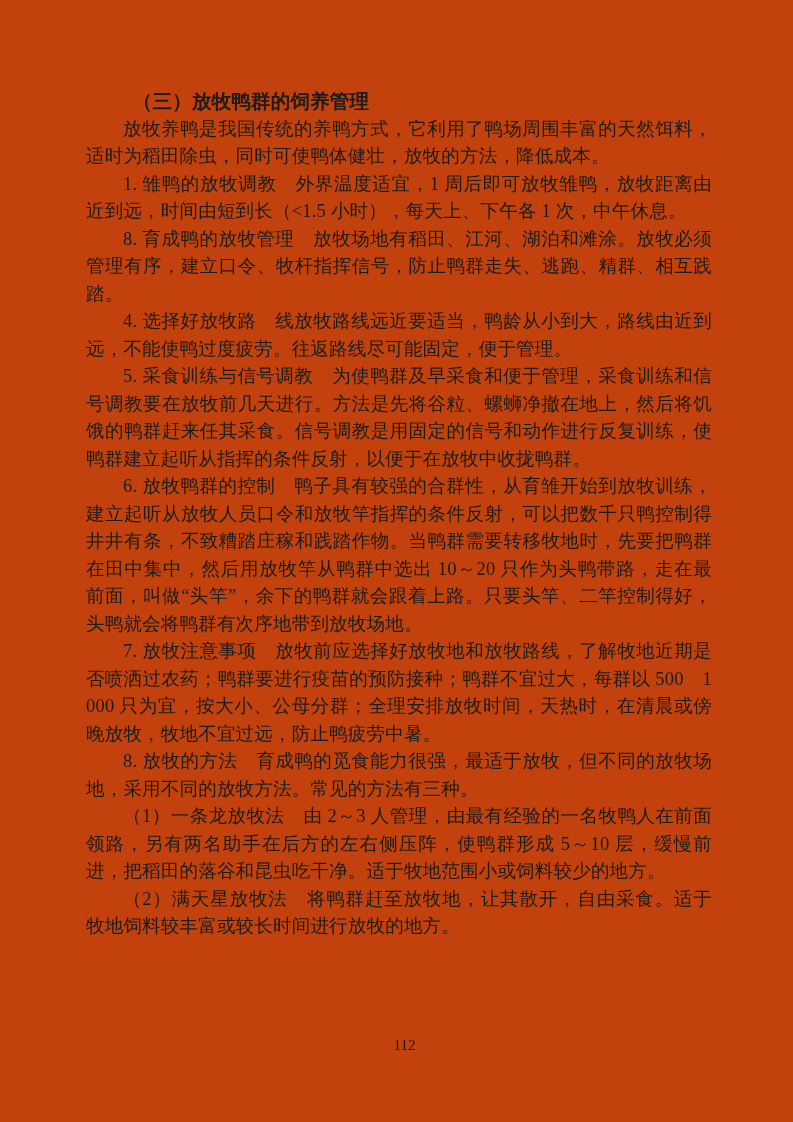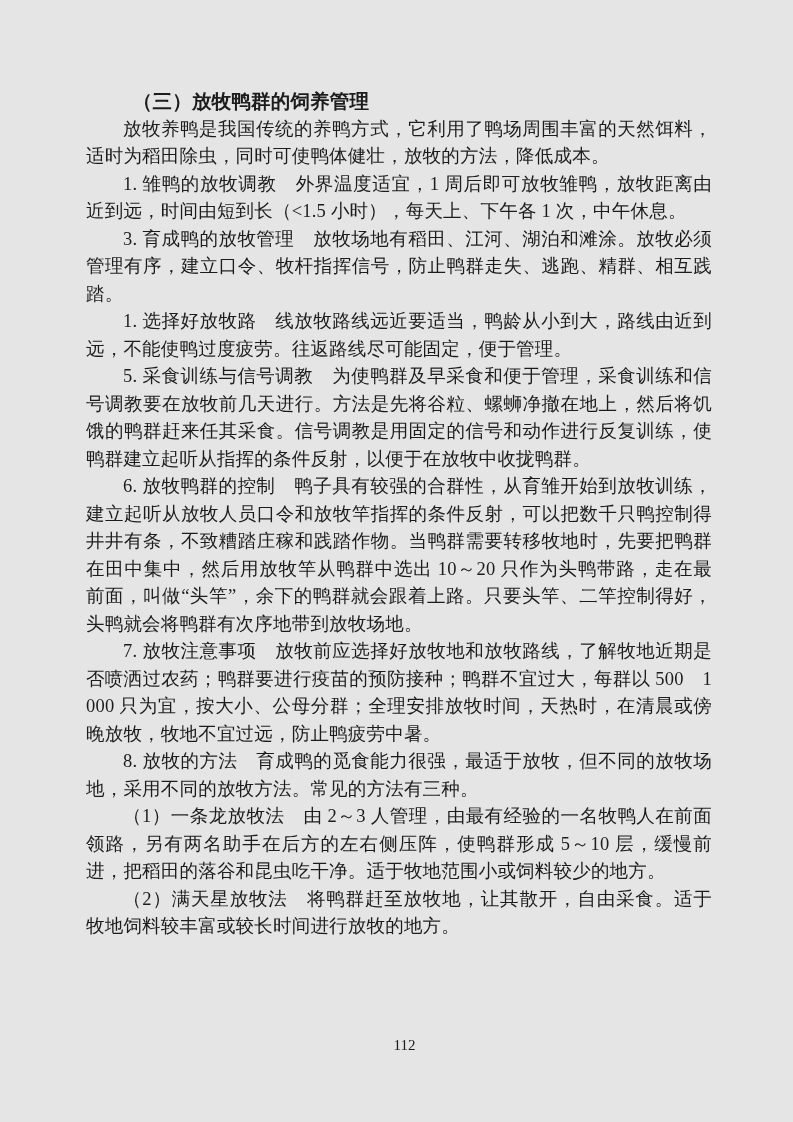--- a/index.html
+++ b/index.html
@@ -4,21 +4,21 @@
 <style>
   html, body {
     margin: 0;
     padding: 0;
     background: #ffffff;
   }
   .page {
     position: relative;
     width: 793px;
     height: 1122px;
-    background: #e5e5e5;
+    background: #c2410c;
     overflow: hidden;
     font-family: "Liberation Serif", "DejaVu Serif", serif;
     color: #1c1c1c;
     text-decoration: underline;
   }
   .content {
     position: absolute;
     left: 86px;
     top: 88px;
     width: 626px;
@@ -53,22 +53,22 @@
   }
 </style>
 </head>
 <body>
 
 <div class="page">
   <div class="content">
     <h1 class="heading">（三）放牧鸭群的饲养管理</h1>
     <p>放牧养鸭是我国传统的养鸭方式，它利用了鸭场周围丰富的天然饵料，适时为稻田除虫，同时可使鸭体健壮，放牧的方法，降低成本。</p>
     <p>1. 雏鸭的放牧调教　外界温度适宜，1 周后即可放牧雏鸭，放牧距离由近到远，时间由短到长（&lt;1.5 小时），每天上、下午各 1 次，中午休息。</p>
-    <p>3. 育成鸭的放牧管理　放牧场地有稻田、江河、湖泊和滩涂。放牧必须管理有序，建立口令、牧杆指挥信号，防止鸭群走失、逃跑、精群、相互践踏。</p>
-    <p>1. 选择好放牧路　线放牧路线远近要适当，鸭龄从小到大，路线由近到远，不能使鸭过度疲劳。往返路线尽可能固定，便于管理。</p>
+    <p>8. 育成鸭的放牧管理　放牧场地有稻田、江河、湖泊和滩涂。放牧必须管理有序，建立口令、牧杆指挥信号，防止鸭群走失、逃跑、精群、相互践踏。</p>
+    <p>4. 选择好放牧路　线放牧路线远近要适当，鸭龄从小到大，路线由近到远，不能使鸭过度疲劳。往返路线尽可能固定，便于管理。</p>
     <p>5. 采食训练与信号调教　为使鸭群及早采食和便于管理，采食训练和信号调教要在放牧前几天进行。方法是先将谷粒、螺蛳净撤在地上，然后将饥饿的鸭群赶来任其采食。信号调教是用固定的信号和动作进行反复训练，使鸭群建立起听从指挥的条件反射，以便于在放牧中收拢鸭群。</p>
     <p>6. 放牧鸭群的控制　鸭子具有较强的合群性，从育雏开始到放牧训练，建立起听从放牧人员口令和放牧竿指挥的条件反射，可以把数千只鸭控制得井井有条，不致糟踏庄稼和践踏作物。当鸭群需要转移牧地时，先要把鸭群在田中集中，然后用放牧竿从鸭群中选出 10～20 只作为头鸭带路，走在最前面，叫做“头竿”，余下的鸭群就会跟着上路。只要头竿、二竿控制得好，头鸭就会将鸭群有次序地带到放牧场地。</p>
     <p>7. 放牧注意事项　放牧前应选择好放牧地和放牧路线，了解牧地近期是否喷洒过农药；鸭群要进行疫苗的预防接种；鸭群不宜过大，每群以 500　1 000 只为宜，按大小、公母分群；全理安排放牧时间，天热时，在清晨或傍晚放牧，牧地不宜过远，防止鸭疲劳中暑。</p>
     <p>8. 放牧的方法　育成鸭的觅食能力很强，最适于放牧，但不同的放牧场地，采用不同的放牧方法。常见的方法有三种。</p>
     <p>（1）一条龙放牧法　由 2～3 人管理，由最有经验的一名牧鸭人在前面领路，另有两名助手在后方的左右侧压阵，使鸭群形成 5～10 层，缓慢前进，把稻田的落谷和昆虫吃干净。适于牧地范围小或饲料较少的地方。</p>
     <p>（2）满天星放牧法　将鸭群赶至放牧地，让其散开，自由采食。适于牧地饲料较丰富或较长时间进行放牧的地方。</p>
   </div>
   <div class="footer">112</div>
 </div>
 

